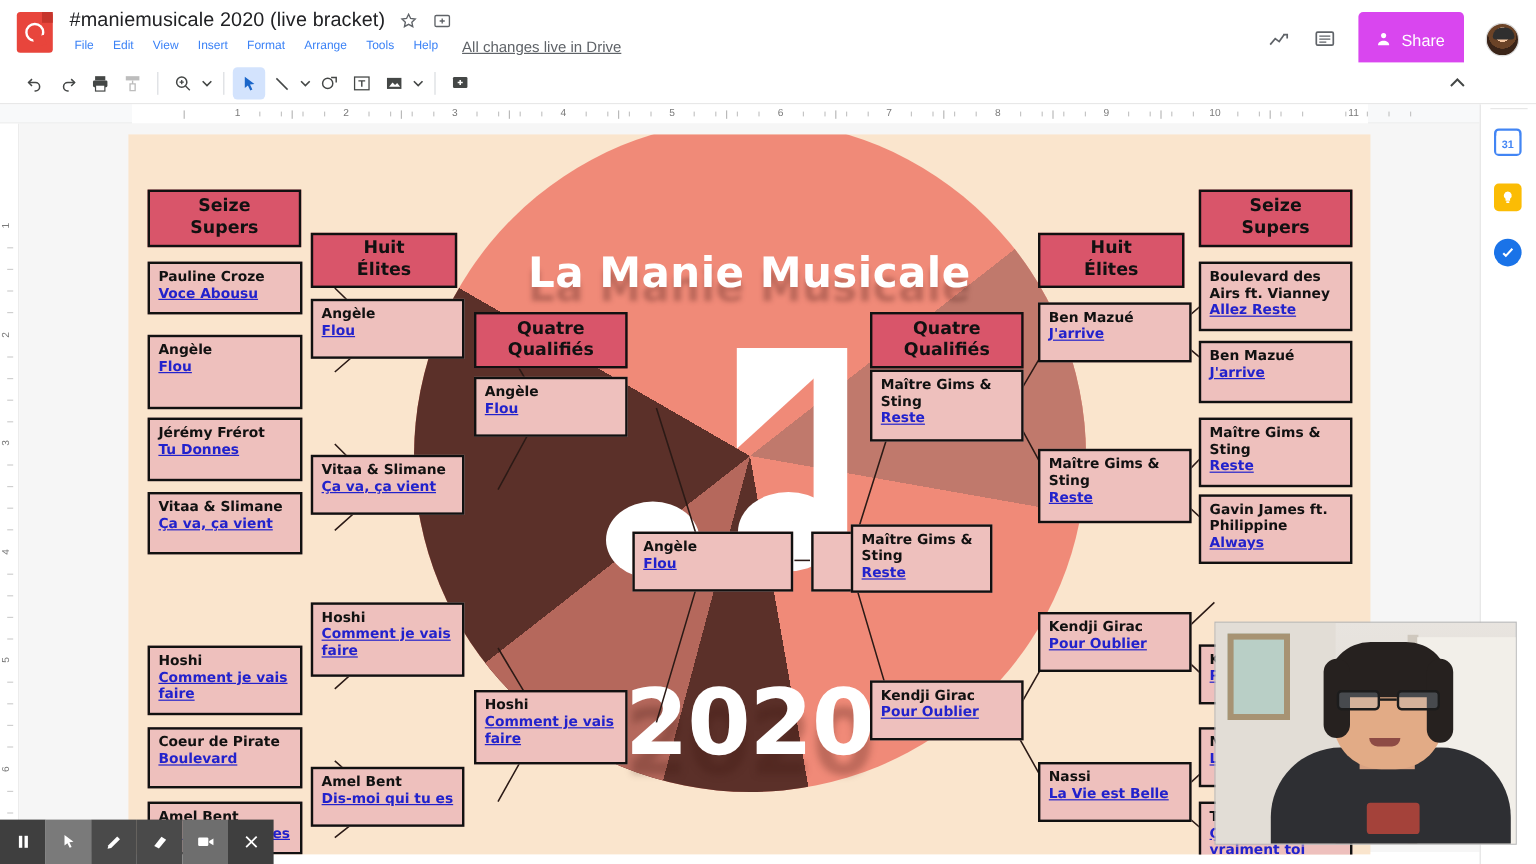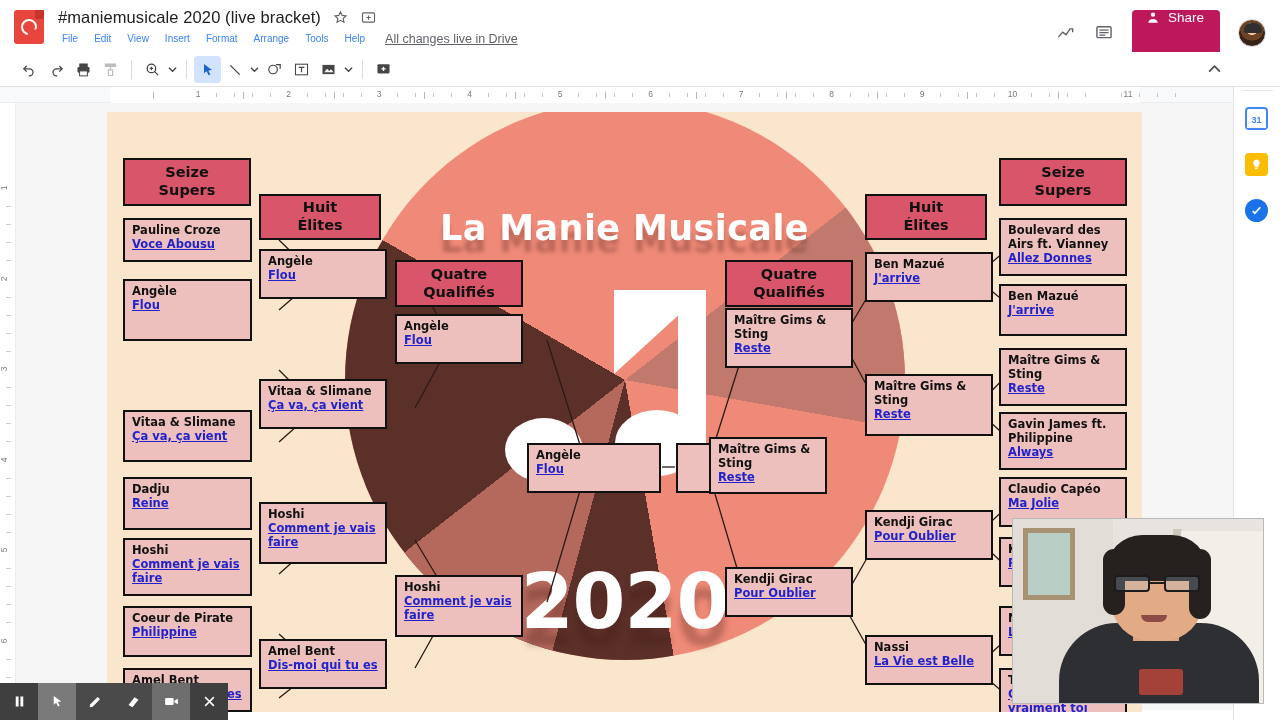--- a/index.html
+++ b/index.html
@@ -29,21 +29,21 @@
   .title-row { position:absolute; left:58px; top:8px; display:flex; align-items:center; gap:11px; }
   .doc-title { font-size:16.5px; color:#202124; letter-spacing:0.1px; }
   .mini-ic { width:17px; height:17px; color:#5f6368; display:block; }
   .menu-row { position:absolute; left:58px; top:31px; display:flex; align-items:center; gap:0; }
   .menu-item { font-size:10px; color:#3b82f6; padding:2px 8px; border-radius:3px; cursor:default; }
   .menu-item:first-child{ padding-left:4px; }
   .save-state { font-size:12.5px; color:#5f6368; margin-left:12px; text-decoration:underline; }
   .tr-actions { position:absolute; right:14px; top:10px; display:flex; align-items:center; gap:18px; }
   .tr-ic { width:20px; height:20px; color:#5f6368; }
   .share-btn {
-    display:flex; gap:7px; background:#be185d; color:#fff;
+    display:flex; align-items:center; gap:7px; background:#d946ef; color:#fff;
     border-radius:4px; height:46px; padding:0 16px 0 13px; font-size:13.5px; font-weight:500;
   }
   .avatar {
     width:28px; height:28px; border-radius:50%;
     background:radial-gradient(circle at 50% 34%, #f4c6a0 0 28%, #6b4327 29% 54%, #3a2418 55% 100%);
     border:1px solid #d8d8d8; position:relative; overflow:hidden;
   }
   .avatar:after{ content:""; position:absolute; left:5px; top:3px; width:18px; height:10px; background:#2f2f2f; border-radius:9px 9px 3px 3px;}
 
   
@@ -489,35 +489,35 @@
 Qualifiés</div>
 
       <div class="bx" style="left:16px; top:106px; width:129px; height:44px;">
         <div class="artist">Pauline Croze</div>
         <div class="song">Voce Abousu</div>
       </div>
       <div class="bx" style="left:16px; top:167px; width:129px; height:62px;">
         <div class="artist">Angèle</div>
         <div class="song">Flou</div>
       </div>
+      <div class="bx" style="left:16px; top:236px; width:129px; height:53px;">
+        <div class="artist">Jérémy Frérot</div>
+        <div class="song">Tu Donnes</div>
+      </div>
       <div class="bx" style="left:16px; top:298px; width:129px; height:52px;">
         <div class="artist">Vitaa &amp; Slimane</div>
         <div class="song">Ça va, ça vient</div>
       </div>
-      <div class="bx" style="left:16px; top:365px; width:129px; height:53px;">
-        <div class="artist">Dadju</div>
-        <div class="song">Reine</div>
-      </div>
       <div class="bx" style="left:16px; top:426px; width:129px; height:58px;">
         <div class="artist">Hoshi</div>
         <div class="song">Comment je vais faire</div>
       </div>
       <div class="bx" style="left:16px; top:494px; width:129px; height:51px;">
         <div class="artist">Coeur de Pirate</div>
-        <div class="song">Philippine</div>
+        <div class="song">Boulevard</div>
       </div>
       <div class="bx" style="left:16px; top:556px; width:129px; height:44px;">
         <div class="artist">Amel Bent</div>
         <div class="song">Dis-moi qui tu es</div>
       </div>
 
       <div class="bx" style="left:152px; top:137px; width:128px; height:50px;">
         <div class="artist">Angèle</div>
         <div class="song">Flou</div>
       </div>
@@ -577,37 +577,33 @@
         <div class="artist">Kendji Girac</div>
         <div class="song">Pour Oublier</div>
       </div>
       <div class="bx" style="left:758px; top:523px; width:128px; height:50px;">
         <div class="artist">Nassi</div>
         <div class="song">La Vie est Belle</div>
       </div>
 
       <div class="bx" style="left:892px; top:106px; width:128px; height:58px;">
         <div class="artist">Boulevard des Airs ft. Vianney</div>
-        <div class="song">Allez Donnes</div>
+        <div class="song">Allez Reste</div>
       </div>
       <div class="bx" style="left:892px; top:172px; width:128px; height:52px;">
         <div class="artist">Ben Mazué</div>
         <div class="song">J'arrive</div>
       </div>
       <div class="bx" style="left:892px; top:236px; width:128px; height:58px;">
         <div class="artist">Maître Gims &amp; Sting</div>
         <div class="song">Reste</div>
       </div>
       <div class="bx" style="left:892px; top:300px; width:128px; height:58px;">
         <div class="artist">Gavin James ft. Philippine</div>
         <div class="song">Always</div>
-      </div>
-      <div class="bx" style="left:892px; top:365px; width:128px; height:50px;">
-        <div class="artist">Claudio Capéo</div>
-        <div class="song">Ma Jolie</div>
       </div>
       <div class="bx" style="left:892px; top:425px; width:128px; height:50px;">
         <div class="artist">Kendji Girac</div>
         <div class="song">Pour Oublier</div>
       </div>
       <div class="bx" style="left:892px; top:494px; width:128px; height:50px;">
         <div class="artist">Nassi</div>
         <div class="song">La Vie est Belle</div>
       </div>
       <div class="bx" style="left:892px; top:556px; width:128px; height:52px;">

